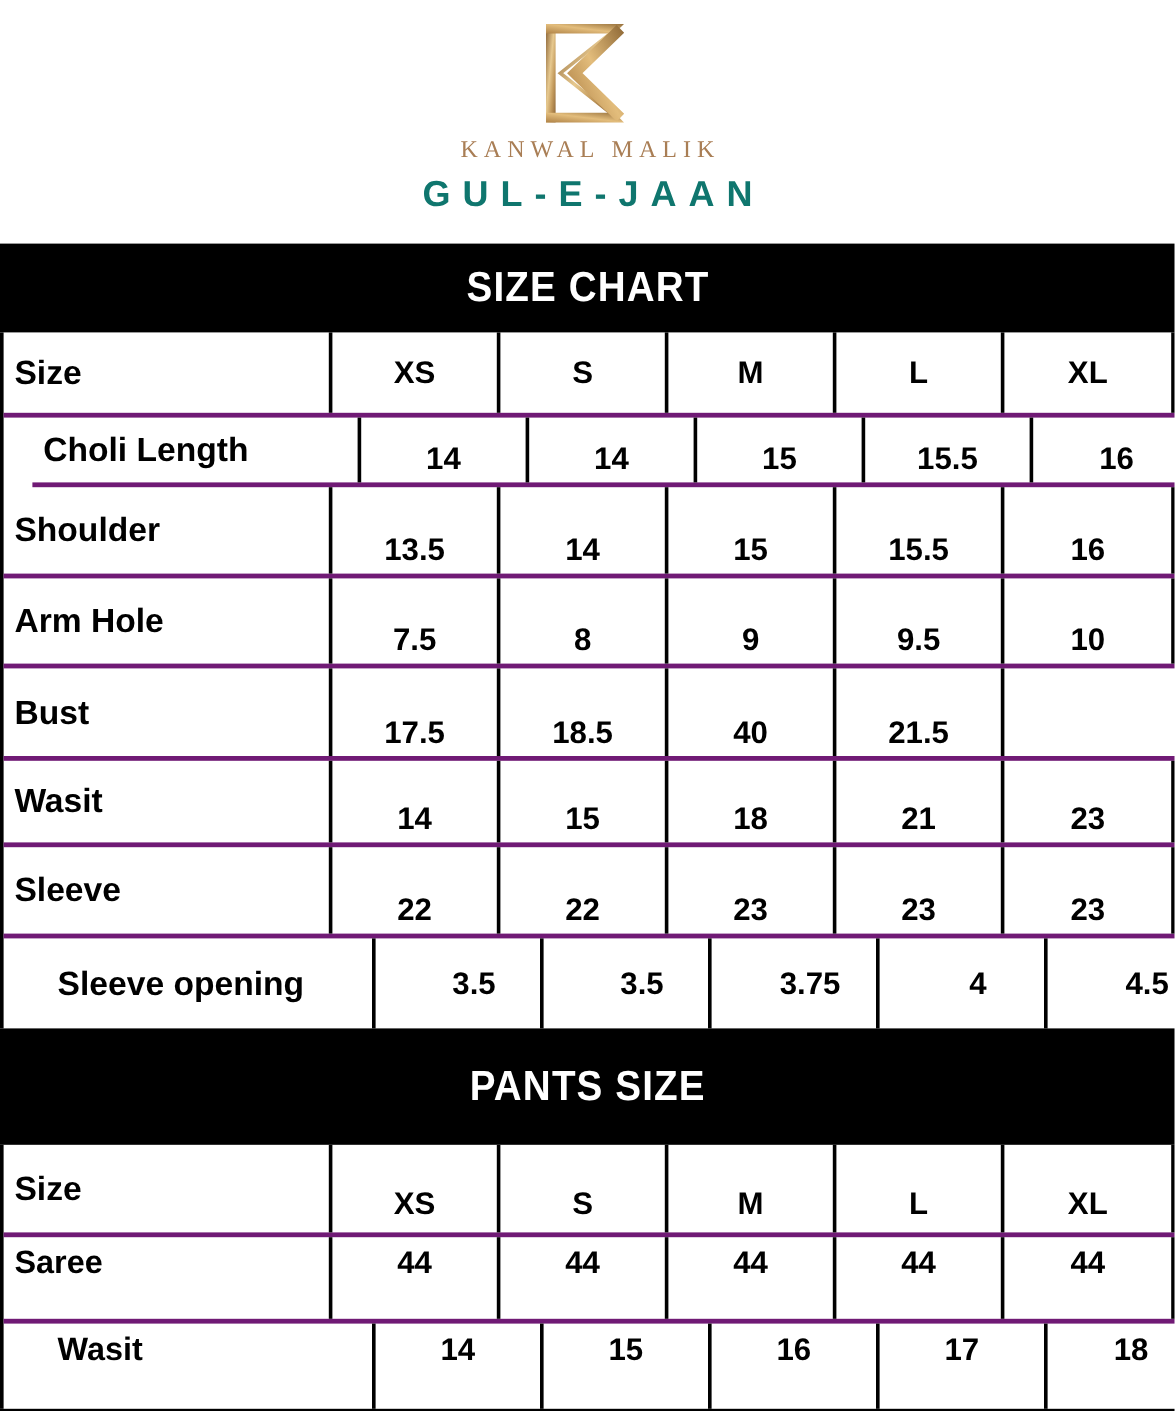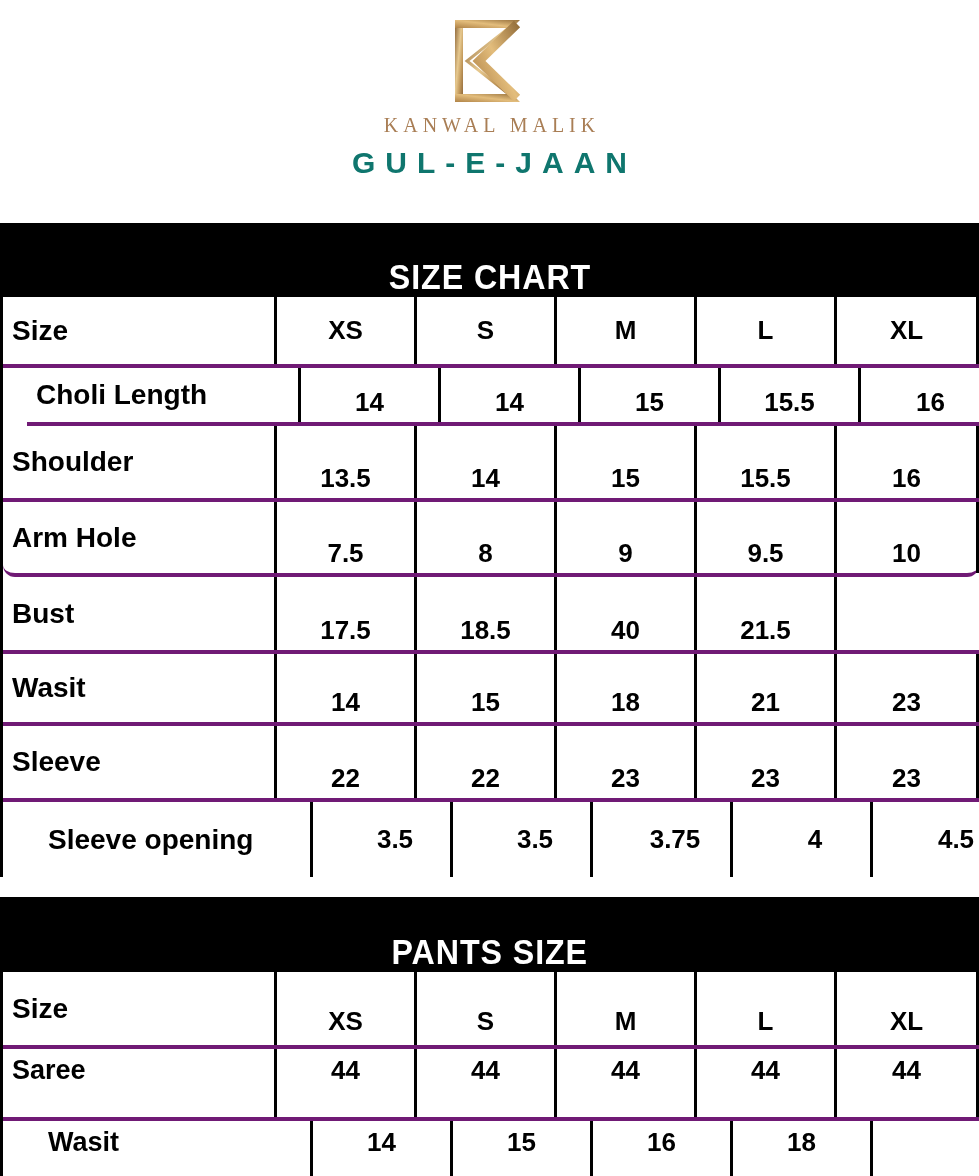--- a/index.html
+++ b/index.html
@@ -47,26 +47,25 @@
     color: #0f766e;
     white-space: nowrap;
   }
 
   
   .banner {
     width: 100%;
     background: #000000;
     color: #ffffff;
     display: flex;
-    align-items: flex-end;
-    justify-content: center;
-    margin-top: 20px;
+    align-items: center;
+    justify-content: center;
   }
   .banner-1 { height: 74px; }
-  .banner-2 { height: 75px; }
+  .banner-2 { height: 97px; }
   .banner span {
     font-size: 35px;
     font-weight: bold;
     letter-spacing: 1px;
     transform: scaleX(0.92);
     white-space: nowrap;
   }
 
   
   .tbl {
@@ -86,21 +85,21 @@
     border-right: 3px solid #000;
     display: flex;
     overflow: hidden;
     color: #000;
     font-weight: bold;
   }
   
   .r-h  { height: 71px; }
   .r-0  { height: 58px; margin-left: 24px; }
   .r-1  { height: 76px; }
-  .r-2  { height: 75px; border-radius: 12px; }
+  .r-2  { height: 75px; }
   .r-3  { height: 77px; }
   .r-4  { height: 72px; }
   .r-5  { height: 76px; }
   .r-6  { height: 75px; }
   
   .p-h  { height: 77px; }
   .p-0  { height: 72px; }
   .p-1  { height: 71px; }
 
   
@@ -288,19 +287,20 @@
       <div class="c v-top">44</div>
       <div class="c v-top">44</div>
       <div class="c v-top">44</div>
     </div>
 
     <div class="row p-1">
       <div class="c lab-top">Wasit</div>
       <div class="c v-top">14</div>
       <div class="c v-top">15</div>
       <div class="c v-top">16</div>
+      <div class="c v-top">17</div>
       <div class="c v-top">18</div>
     </div>
   </div>
 
   <div class="bottom-bar"></div>
 
 </div>
 
 </body></html>

